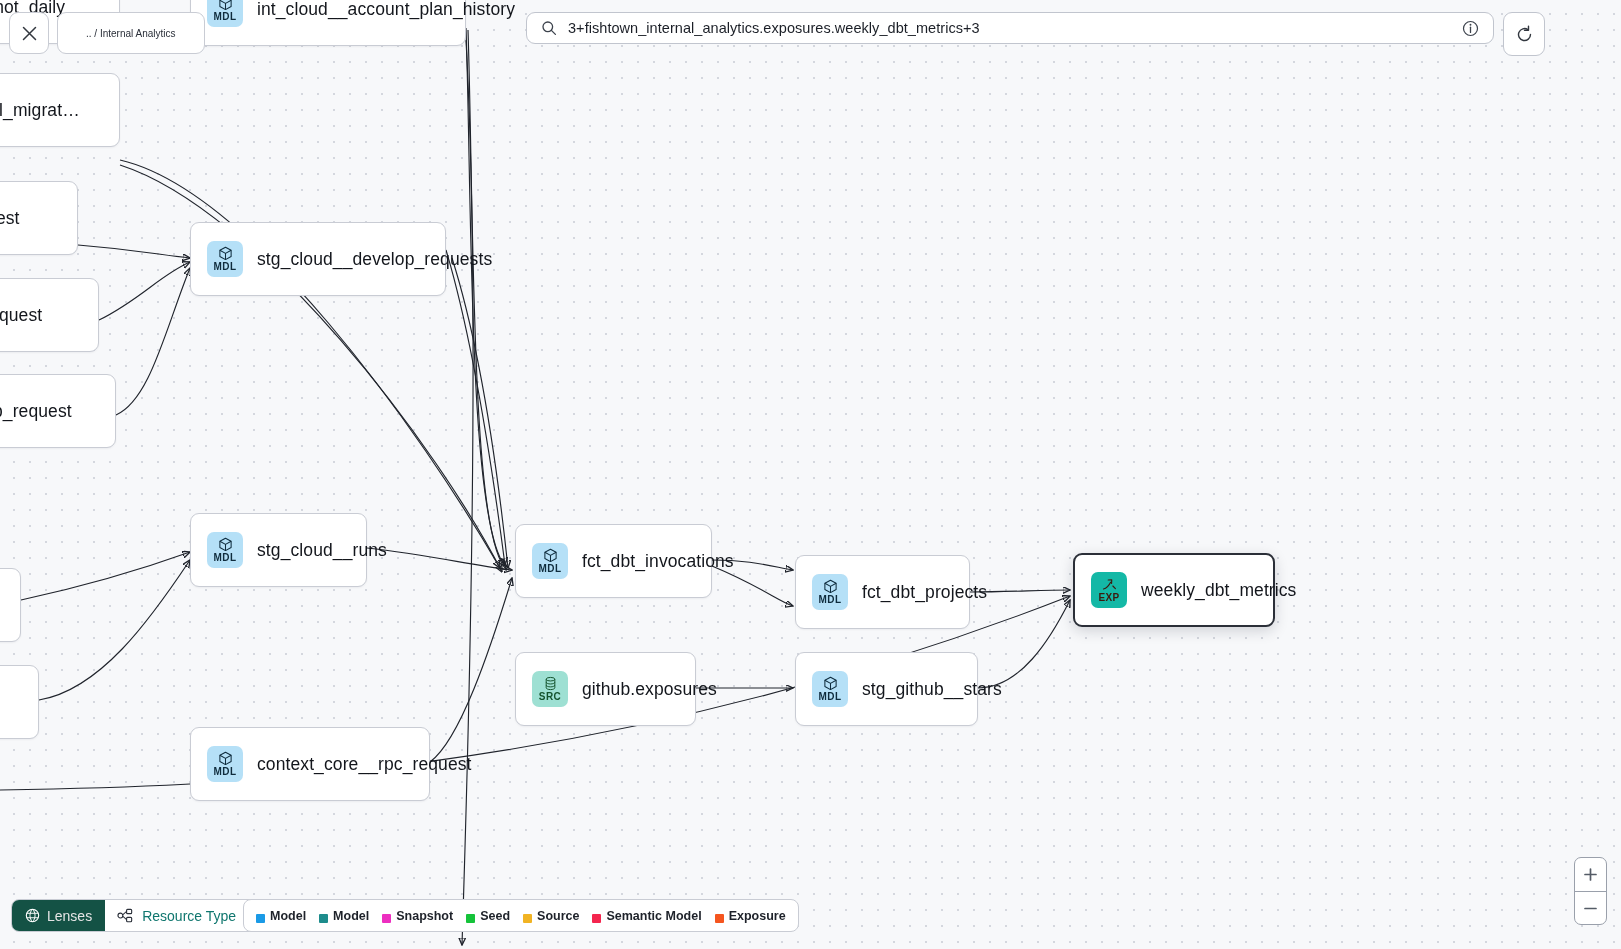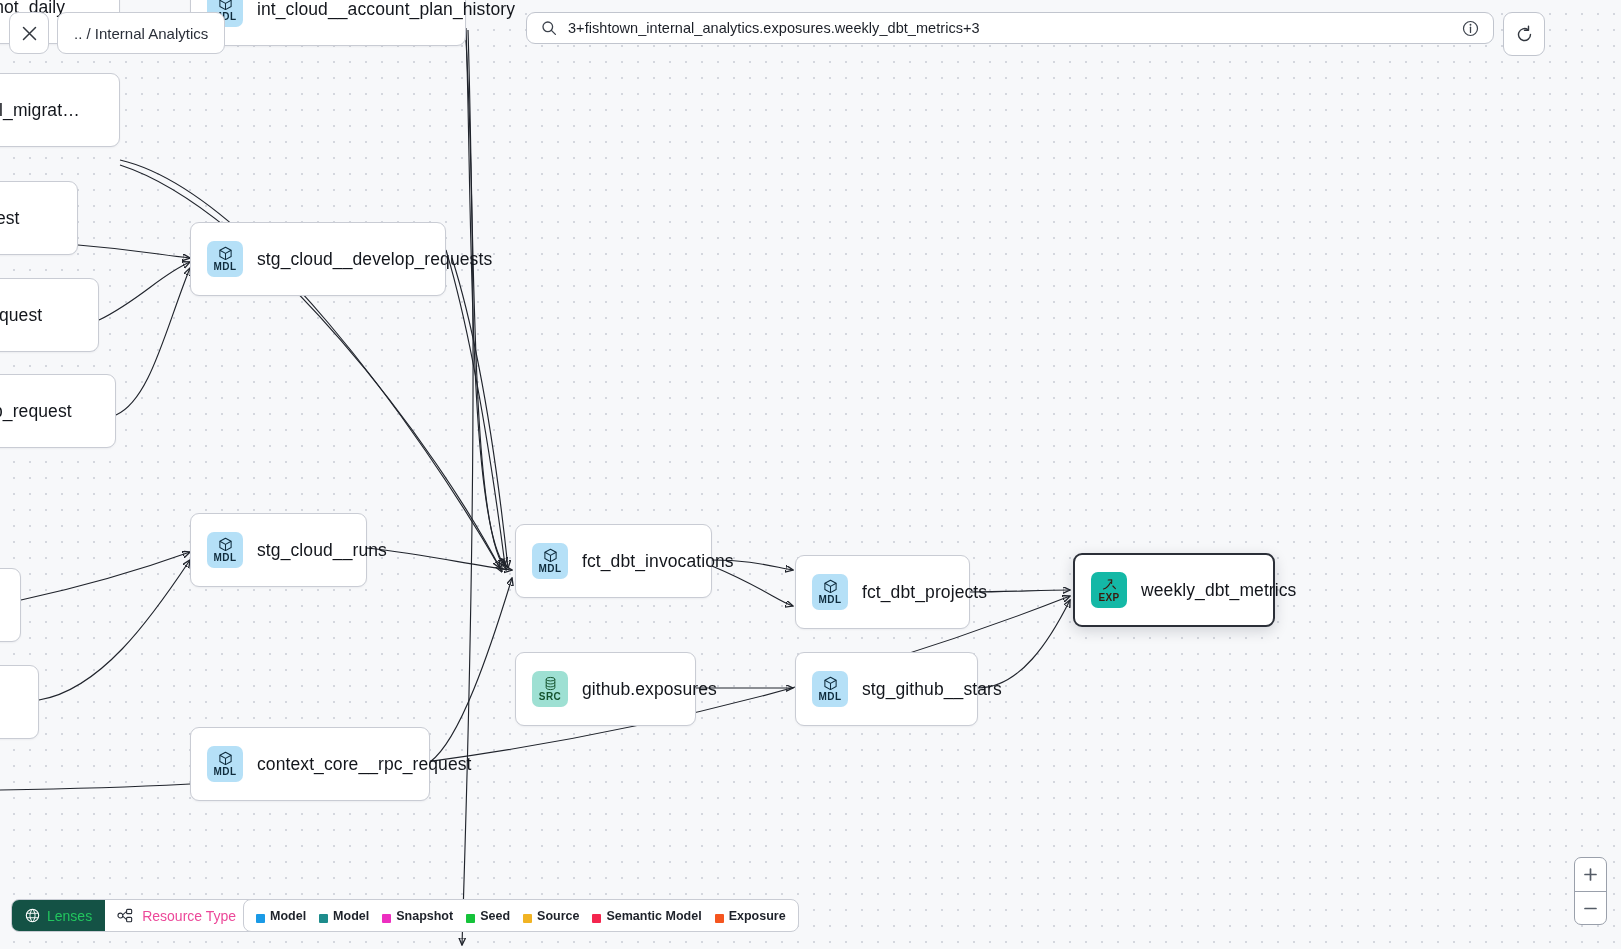--- a/index.html
+++ b/index.html
@@ -72,22 +72,22 @@
     position: absolute; left: 9px; top: 12px;
     width: 40px; height: 42px;
     background: #fff; border: 1px solid #c9ccd4; border-radius: 9px;
     display: flex; align-items: center; justify-content: center;
     z-index: 20; cursor: pointer;
   }
   .crumb {
     position: absolute; left: 57px; top: 12px;
     height: 42px;
     background: #fff; border: 1px solid #c9ccd4; border-radius: 9px;
-    display: flex; align-items: center; padding: 0 16px;
-    font-size: 15px; color: #2a2f39;
+    display: flex; align-items: center; padding: 0 28px;
+    font-size: 10px; color: #2a2f39;
     z-index: 20; cursor: pointer; white-space: nowrap;
   }
   .searchbar {
     position: absolute; left: 526px; top: 12px;
     width: 968px; height: 32px;
     background: #fff; border: 1px solid #c1c5ce; border-radius: 9px;
     display: flex; align-items: center; gap: 11px;
     padding: 0 14px;
     z-index: 20;
   }
@@ -107,26 +107,26 @@
 
   
   .lens-group {
     position: absolute; left: 11px; bottom: 17px;
     height: 33px; display: flex; align-items: stretch;
     border-radius: 8px; overflow: hidden;
     border: 1px solid #c9ccd4; background: #fff;
     z-index: 20;
   }
   .lens-btn {
-    background: #145245; color: #22c55e;
+    background: #145245; color: #e5e5e5;
     display: flex; align-items: center; gap: 7px;
     padding: 0 13px; font-size: 14px; cursor: pointer;
   }
   .restype-btn {
-    background: #fff; color: #ec4899;
+    background: #fff; color: #0f766e;
     display: flex; align-items: center; gap: 9px;
     padding: 0 12px 0 12px; font-size: 14px; cursor: pointer;
   }
   .legend {
     position: absolute; left: 243px; bottom: 17px;
     height: 33px;
     background: #fff; border: 1px solid #c9ccd4; border-radius: 8px;
     display: flex; align-items: center; gap: 13px;
     padding: 0 12px; z-index: 20;
   }

